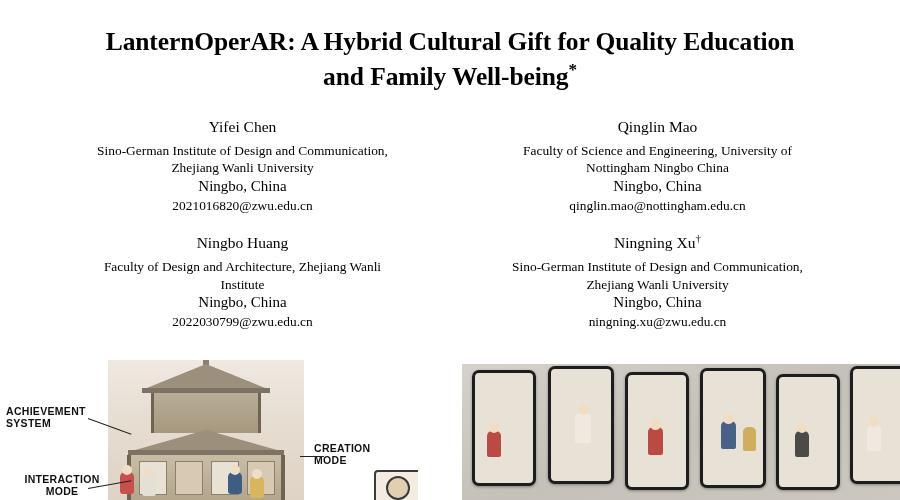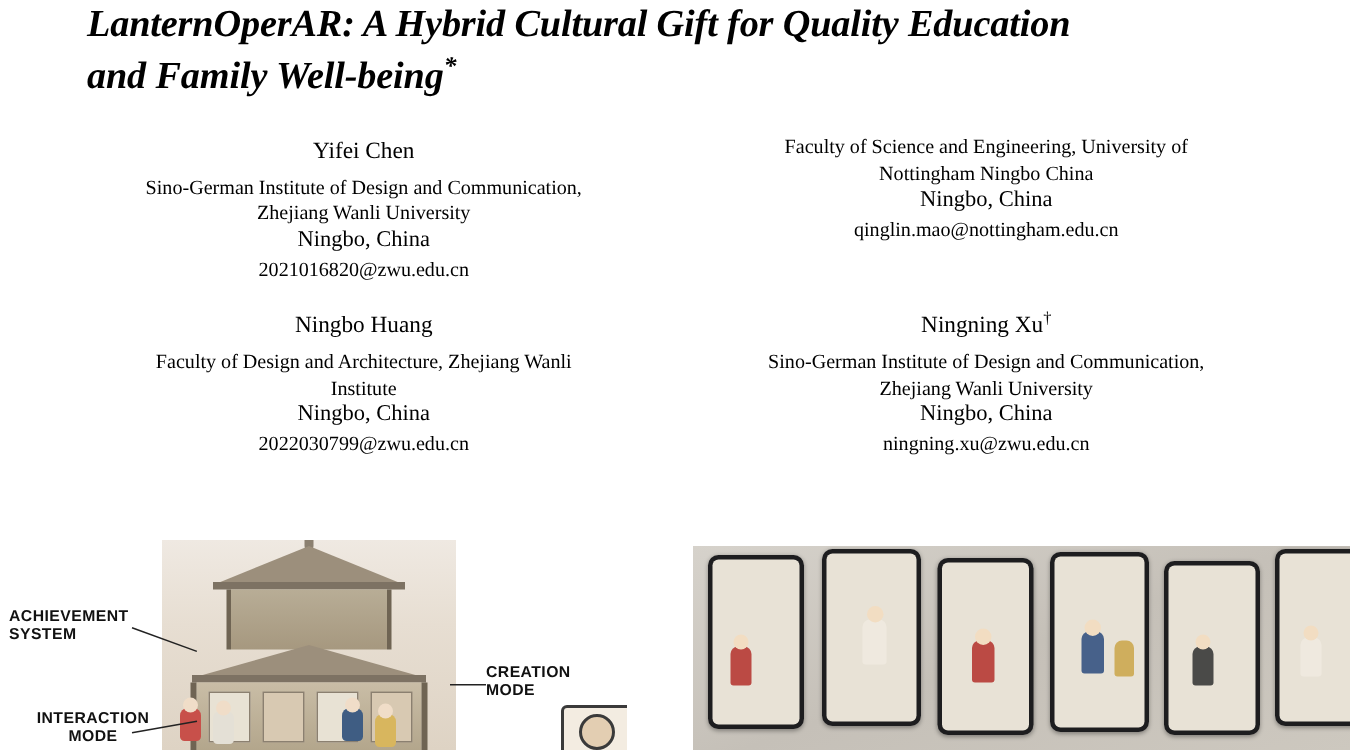--- a/index.html
+++ b/index.html
@@ -16,26 +16,27 @@
   }
   .page {
     position: relative;
     width: 900px;
     height: 500px;
     background: #ffffff;
     box-sizing: border-box;
     padding: 0 40px;
   }
   .title {
+    text-align: center;
     font-size: 25.5px;
     font-weight: bold;
     line-height: 1.28;
     letter-spacing: -0.1px;
+    padding-top: 26px;
     margin: 0 18px;
-    font-style: italic;
   }
   .title .dagger {
     font-size: 17px;
     vertical-align: super;
     font-weight: bold;
   }
   .authors {
     margin-top: 22px;
     display: grid;
     grid-template-columns: 1fr 1fr;
@@ -212,21 +213,21 @@
     position: absolute;
     font-family: "Liberation Sans", sans-serif;
     font-weight: bold;
     font-size: 10.5px;
     letter-spacing: 0.3px;
     line-height: 1.15;
     color: #111;
   }
   .lbl-achievement { left: 6px; top: 45px; width: 80px; }
   .lbl-interaction { left: 22px; top: 113px; width: 80px; text-align: center; }
-  .lbl-creation { left: 324px; top: 82px; width: 74px; }
+  .lbl-creation { left: 314px; top: 82px; width: 74px; }
   .leader {
     position: absolute;
     height: 1px;
     background: #222;
     transform-origin: left center;
   }
   .ld1 { left: 88px; top: 58px; width: 46px; transform: rotate(20deg); }
   .ld2 { left: 88px; top: 128px; width: 44px; transform: rotate(-10deg); }
   .ld3 { left: 300px; top: 96px; width: 24px; }
 
@@ -307,20 +308,21 @@
 
     <div class="author">
       <div class="name"><span>Yifei Chen</span><span class="sup"></span></div>
       <div class="aff">Sino-German Institute of Design and Communication,</div>
       <div class="aff">Zhejiang Wanli University</div>
       <div class="city">Ningbo, China</div>
       <div class="email">2021016820@zwu.edu.cn</div>
     </div>
 
     <div class="author">
+      <div class="name"><span>Qinglin Mao</span><span class="sup"></span></div>
       <div class="aff">Faculty of Science and Engineering, University of</div>
       <div class="aff">Nottingham Ningbo China</div>
       <div class="city">Ningbo, China</div>
       <div class="email">qinglin.mao@nottingham.edu.cn</div>
     </div>
 
     <div class="author">
       <div class="name"><span>Ningbo Huang</span><span class="sup"></span></div>
       <div class="aff">Faculty of Design and Architecture, Zhejiang Wanli</div>
       <div class="aff">Institute</div>

